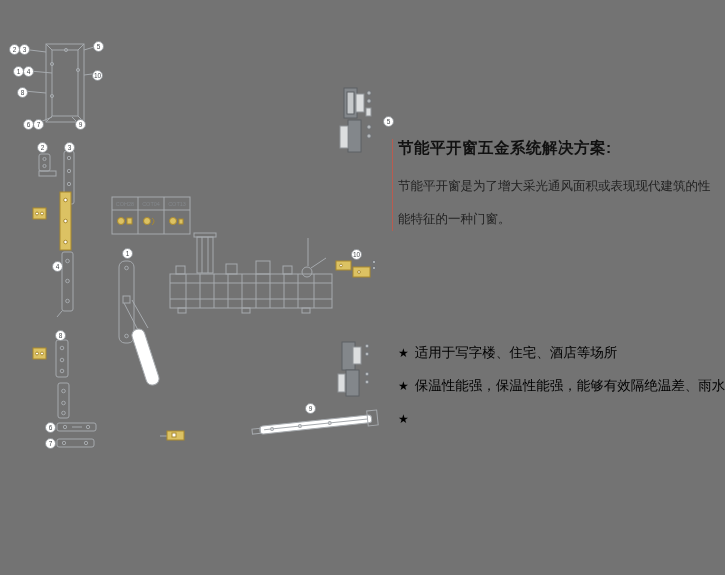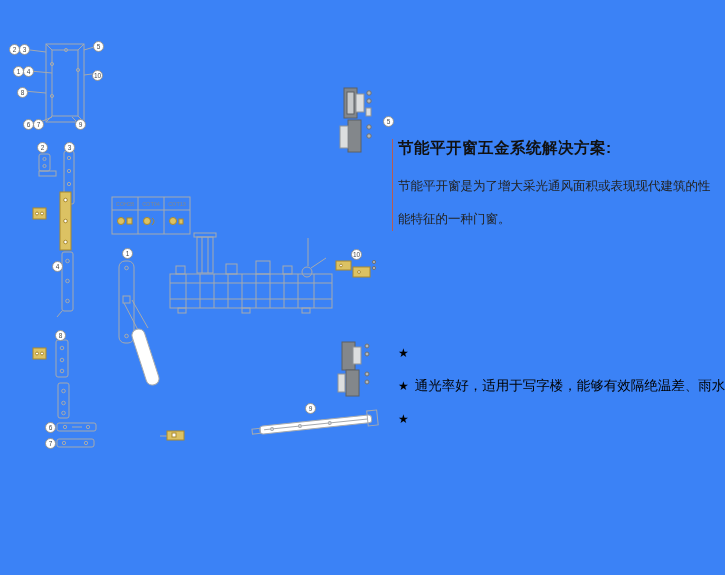--- a/index.html
+++ b/index.html
@@ -3,21 +3,21 @@
 <meta charset="utf-8">
 <style>
   * { box-sizing: border-box; margin: 0; padding: 0; }
   html, body { width: 725px; height: 575px; }
   body {
     background: #ffffff;
     font-family: "Liberation Sans", "DejaVu Sans", sans-serif;
     position: relative;
     overflow: hidden;
   }
-  .page { position: absolute; left: 0; top: 0; width: 725px; height: 575px; background: #3b82f6; }
+  .page { position: absolute; left: 0; top: 0; width: 725px; height: 575px; background: #737373; }
 
   .diagram-layer { position: absolute; left: 0; top: 0; }
 
   .callout {
     position: absolute;
     width: 11px; height: 11px;
     border: 1px solid #8f9397;
     border-radius: 50%;
     font-size: 6.5px; line-height: 9px; text-align: center;
     color: #44484c; background: #fff;
@@ -265,24 +265,25 @@
   <span class="callout" style="left:351px;top:249px">10</span>
   <span class="callout" style="left:305px;top:403px">9</span>
 
   <div class="content-panel">
     <div class="v-rule"></div>
     <h1 class="title">节能平开窗五金系统解决方案:</h1>
     <p class="intro">节能平开窗是为了增大采光通风面积或表现现代建筑的性能特征的一种门窗。</p>
     <ul class="features">
       <li>
         <span class="star">★</span>
+        <span>适用于写字楼、住宅、酒店等场所</span>
       </li>
       <li>
         <span class="star">★</span>
-        <span>通光率好，适用于写字楼，能够有效隔绝温差、雨水</span>
+        <span>保温性能强，保温性能强，能够有效隔绝温差、雨水</span>
       </li>
       <li>
         <span class="star">★</span>
       </li>
     </ul>
   </div>
 
 </div>
 
 </body></html>

